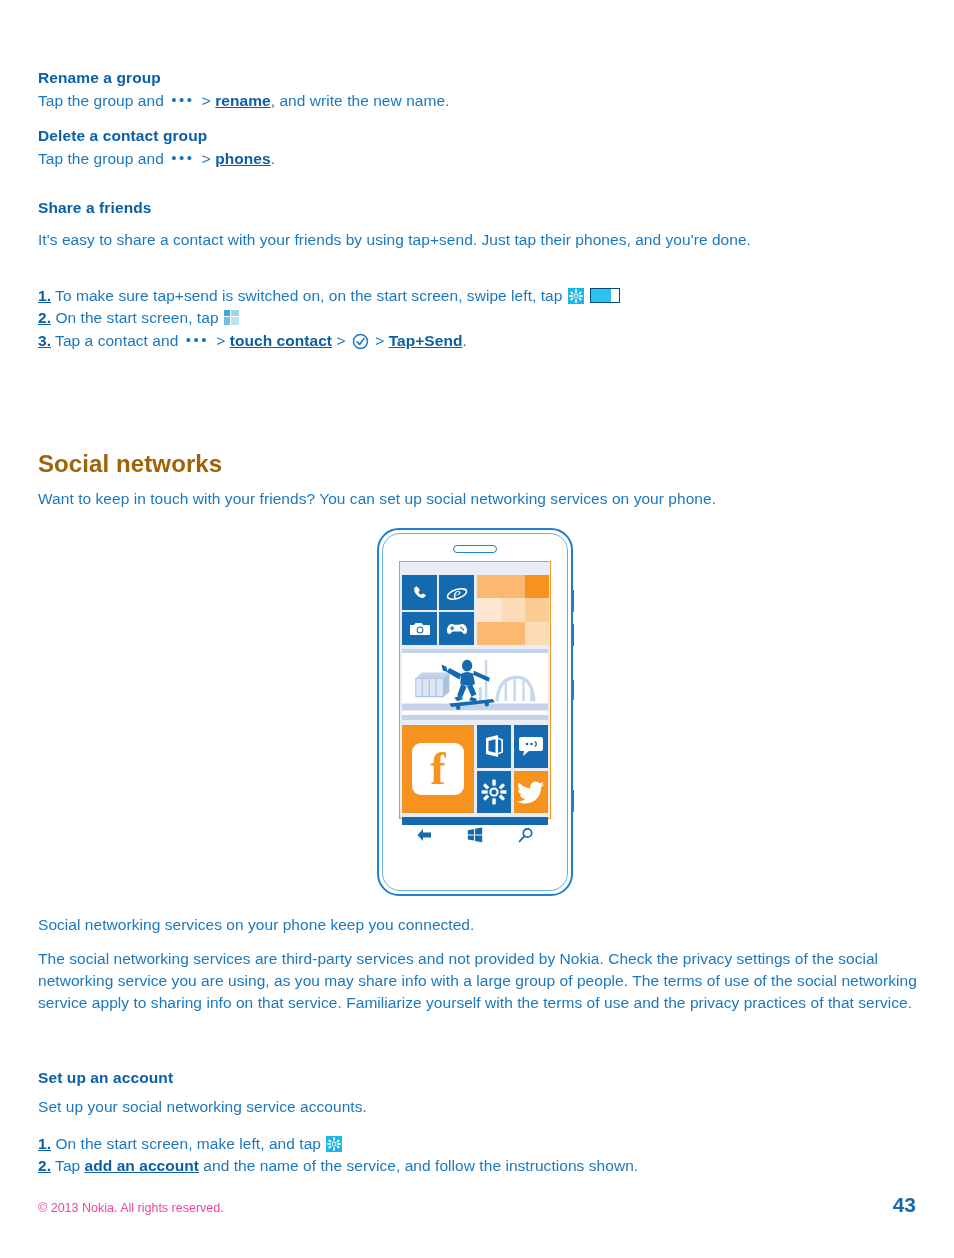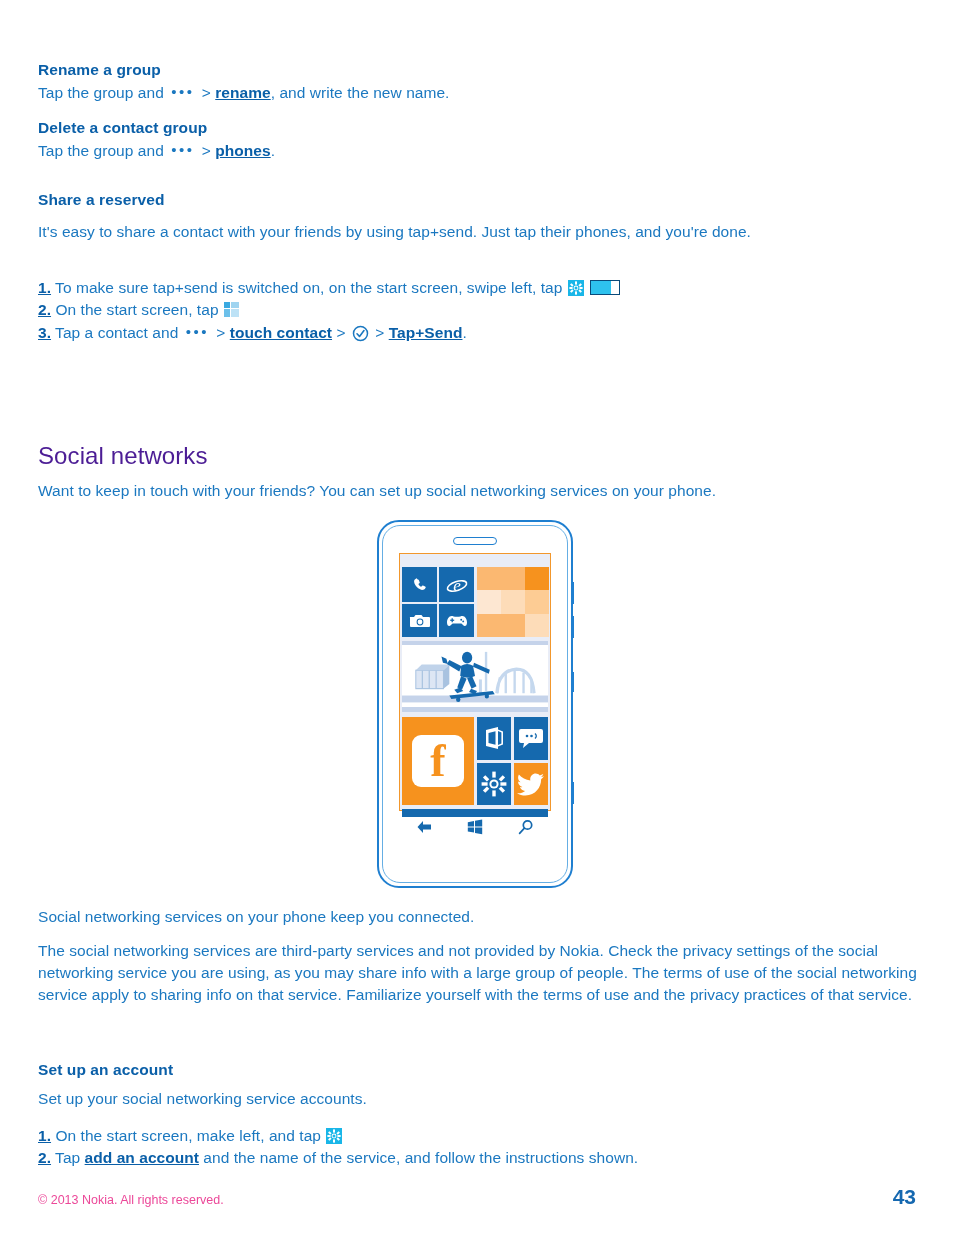--- a/index.html
+++ b/index.html
@@ -3,28 +3,28 @@
 <meta charset="utf-8">
 <style>
   html,body{margin:0;padding:0;}
   body{
     width:954px;height:1258px;
     background:#ffffff;
     font-family:"Liberation Sans", sans-serif;
     color:#1b72b8;
     -webkit-font-smoothing:antialiased;
   }
-  .page{position:relative;width:954px;height:1056px;box-sizing:border-box;padding:0 58px;}
+  .page{position:relative;width:954px;height:1056px;box-sizing:border-box;padding:0 58px;margin-top:8px;}
 
   .h3{
     font-size:15.5px;font-weight:bold;color:#0a5fa8;
     margin:0;line-height:1.5;letter-spacing:0.1px;
   }
   .h2{
-    font-size:24px;font-weight:normal;color:#4c1d95;
+    font-size:24px;font-weight:bold;color:#a16207;
     margin:0;line-height:1.4;letter-spacing:0.1px;
   }
   .p{
     font-size:15.5px;color:#1b78c0;line-height:1.42;margin:0;
     letter-spacing:0.05px;
   }
   .b{font-weight:bold;color:#0a5fa8;text-decoration:underline;}
 
   .blk-rename{position:absolute;left:38px;top:58px;}
   .blk-delete{position:absolute;left:38px;top:116px;}
@@ -113,21 +113,21 @@
     <div class="h3">Delete a contact group</div>
     <div class="p">
       <span>Tap the group and</span>
       <span class="dots">•••</span>
       <span>&gt;</span>
       <span class="b">phones</span><span>.</span>
     </div>
   </div>
 
   <div class="blk-share-h">
-    <div class="h3">Share a reserved</div>
+    <div class="h3">Share a friends</div>
   </div>
   <div class="blk-share-p">
     <div class="p">It's easy to share a contact with your friends by using tap+send. Just tap their phones, and you're done.</div>
   </div>
 
   <div class="blk-steps">
 
     <div class="p">
       <span class="b">1.</span>
       <span>To make sure tap+send is switched on, on the start screen, swipe left, tap </span><span class="ico ico-settings"><svg width="14" height="14" viewBox="0 0 14 14">

